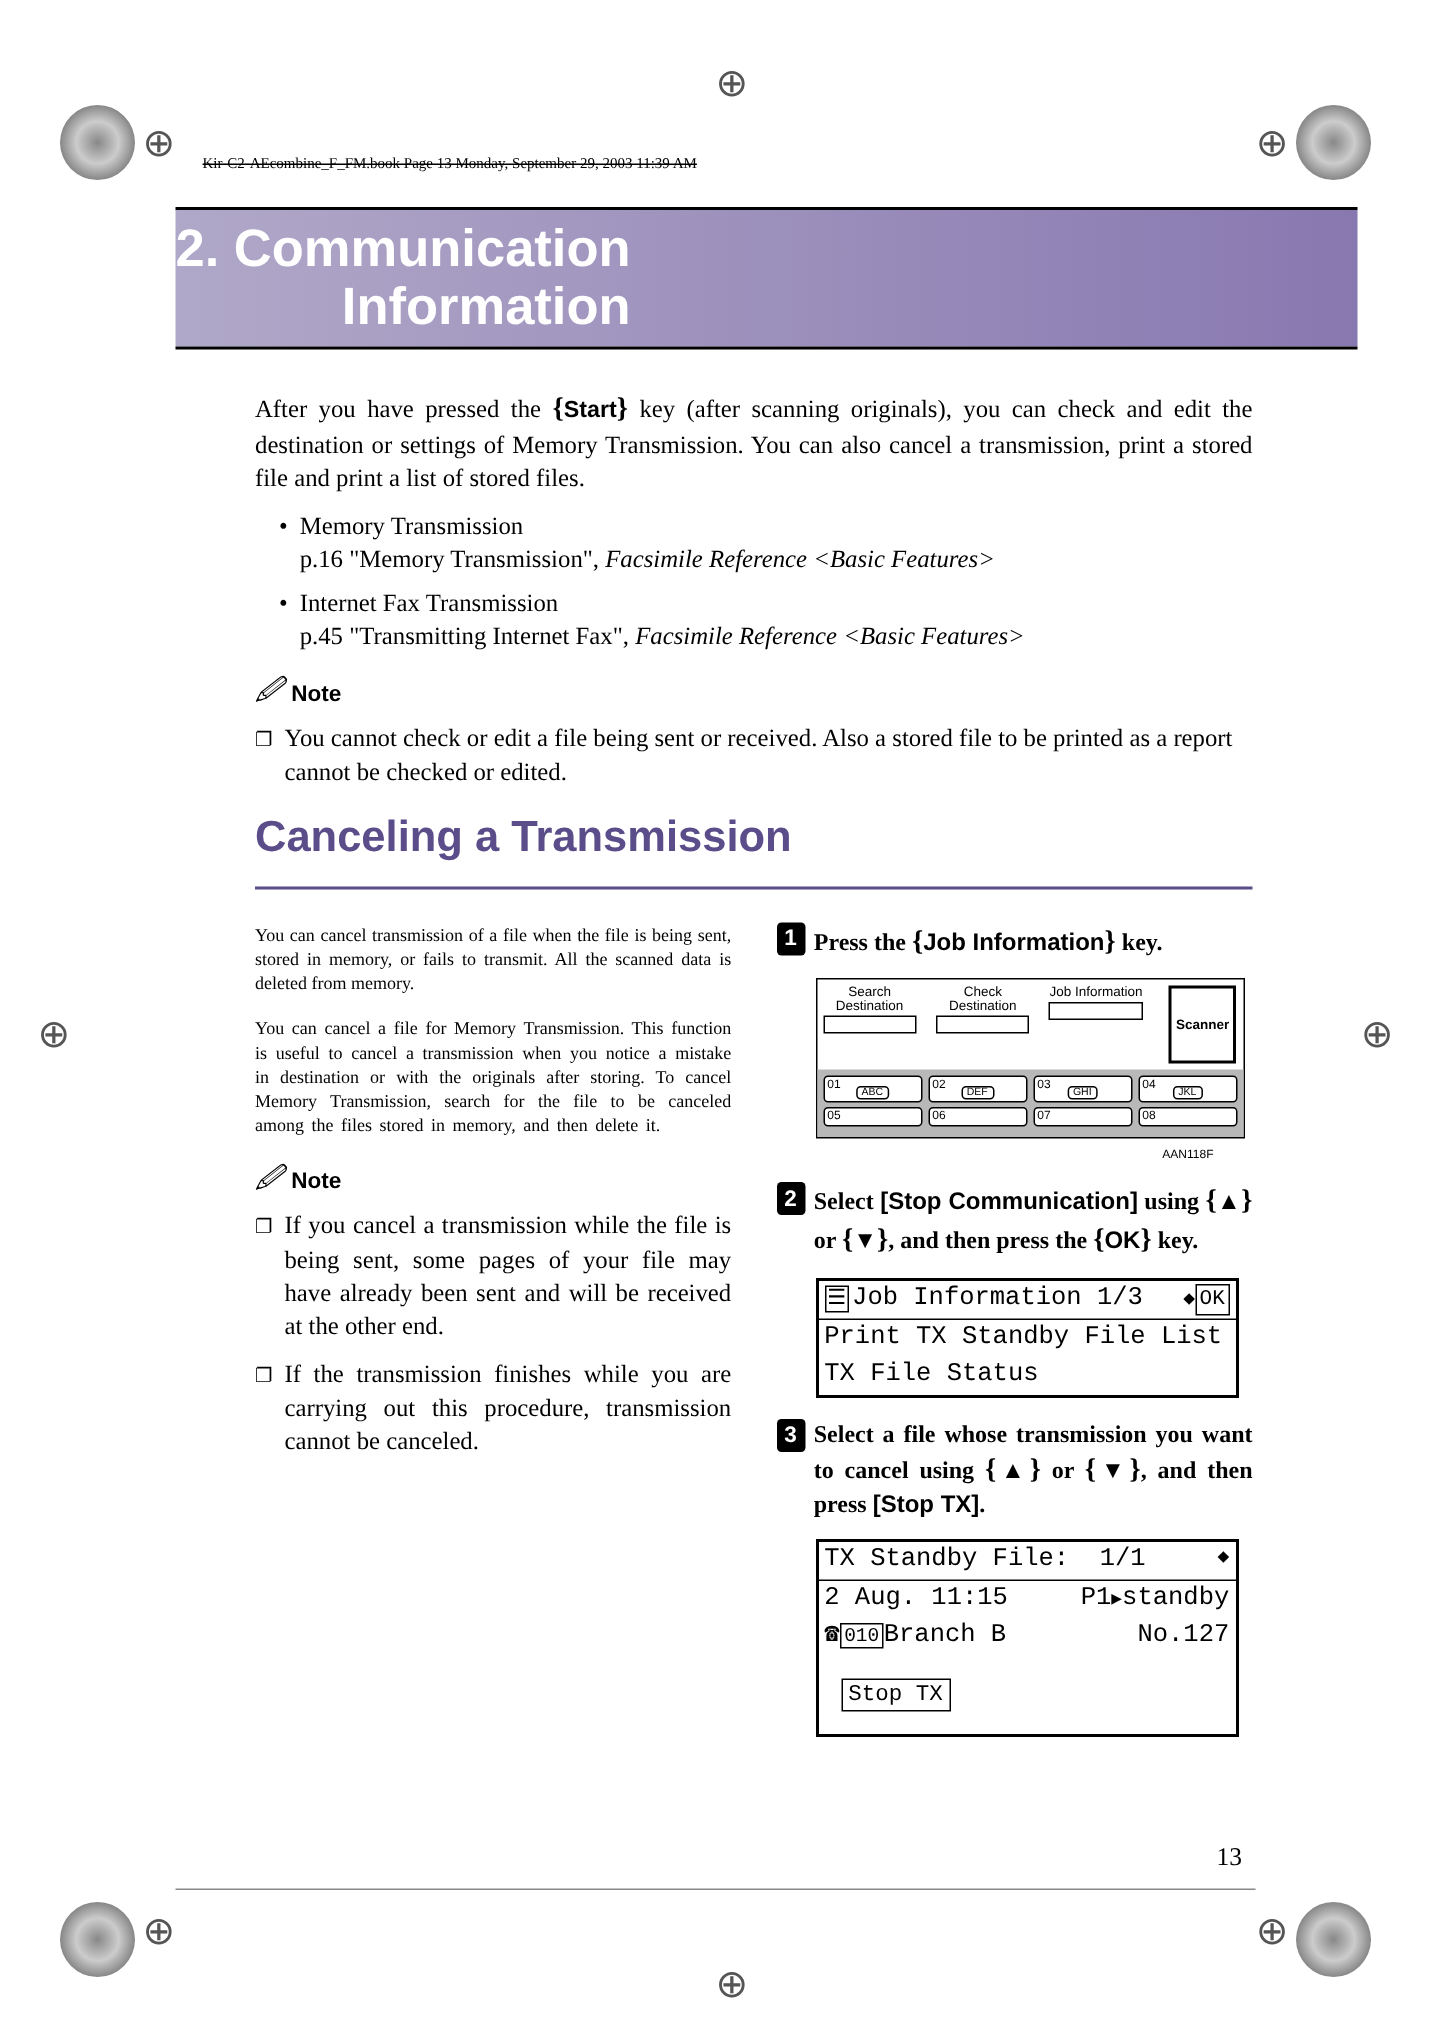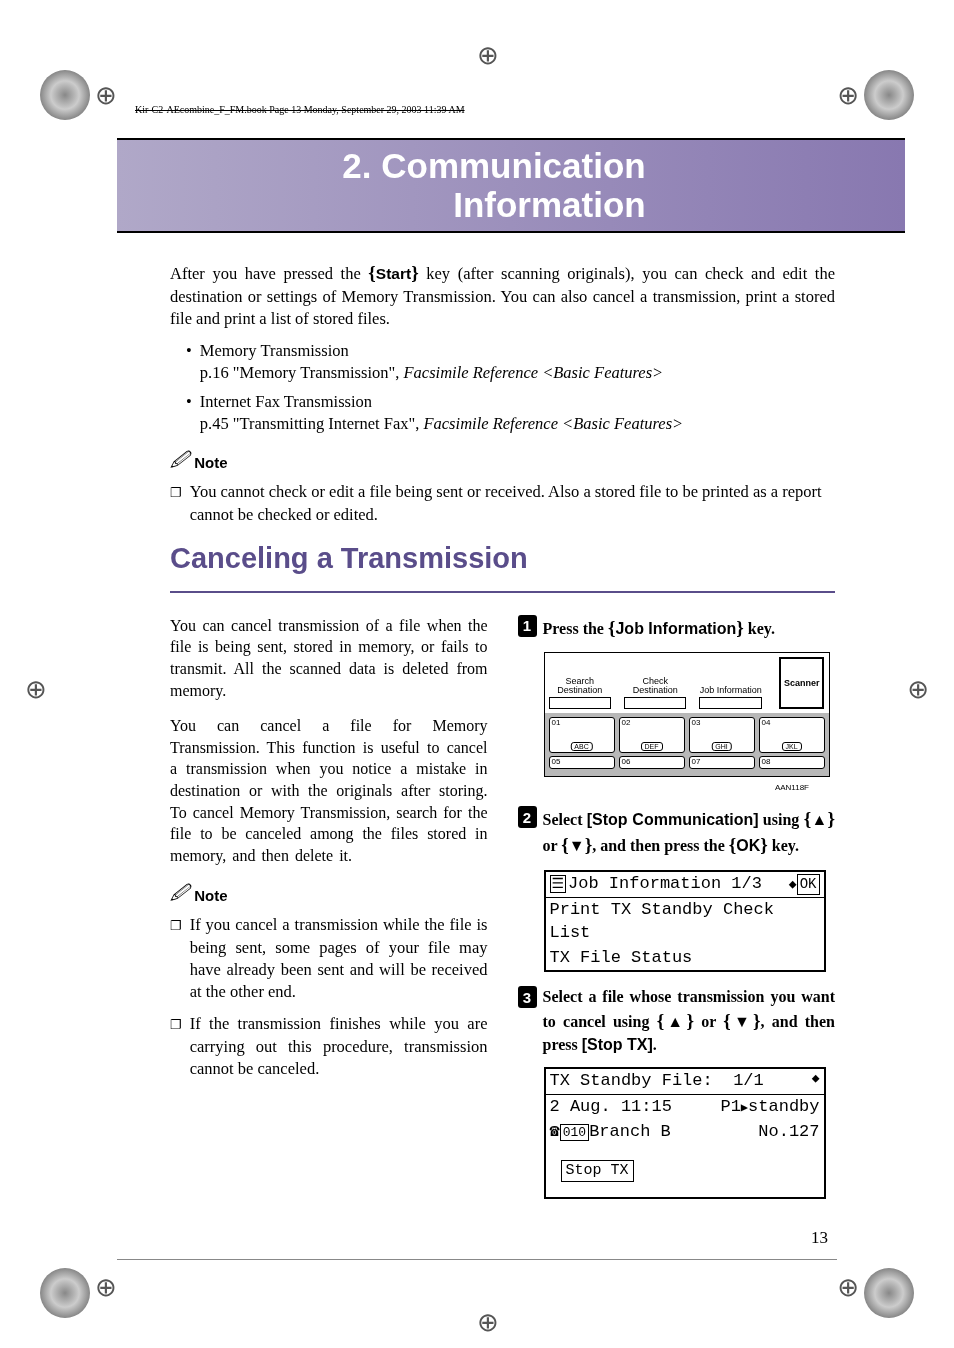--- a/index.html
+++ b/index.html
@@ -49,21 +49,21 @@
       position: absolute;
       top: 138px;
       left: 117px;
       width: 788px;
       height: 95px;
       border-top: 2px solid #000;
       border-bottom: 2px solid #000;
       background: linear-gradient(to right, #b0a8c8 0%, #8878b0 100%);
       display: flex;
       align-items: center;
-      justify-content: center;
+      justify-content: flex-start;
       padding-right: 34px;
     }
     .chapter-title {
       font-family: 'Arial Black', Arial, sans-serif;
       font-weight: 900;
       font-size: 35px;
       color: #fff;
       text-align: right;
       line-height: 1.1;
     }
@@ -132,21 +132,21 @@
       margin-bottom: 22px;
     }
     .two-col {
       display: flex;
       gap: 30px;
     }
     .col {
       width: 318px;
     }
     .para {
-      font-size: 16px;
+      font-size: 12px;
       line-height: 1.35;
       text-align: justify;
       margin-bottom: 14px;
     }
     .col .note-item {
       font-size: 16.5px;
       line-height: 1.35;
       text-align: justify;
       margin-bottom: 10px;
     }
@@ -184,21 +184,21 @@
       border: 1px solid #000;
       margin: 10px 0 6px 26px;
       width: 286px;
       font-family: Arial, sans-serif;
     }
     .diagram-top {
       display: flex;
       padding: 4px;
       gap: 13px;
       font-size: 9px;
-      align-items: flex-end;
+      align-items: flex-start;
     }
     .top-label {
       text-align: center;
       flex: 1;
       line-height: 1;
     }
     .top-box {
       border: 1px solid #000;
       height: 12px;
       margin-top: 2px;
@@ -217,21 +217,21 @@
     .key-row {
       display: flex;
       gap: 4px;
       margin-bottom: 3px;
     }
     .qdial-key {
       flex: 1;
       background: #fff;
       border: 1px solid #000;
       border-radius: 3px;
-      height: 36px;
+      height: 18px;
       font-size: 8px;
       padding: 1px 2px;
       position: relative;
       line-height: 1;
     }
     .qdial-key .abc {
       position: absolute;
       bottom: 1px;
       left: 50%;
       transform: translateX(-50%);
@@ -401,21 +401,21 @@
         <div class="step-text">
           <span>Select </span><span class="key-label">[Stop Communication]</span><span> using </span><span class="bracket">{</span>▲<span class="bracket">}</span> or <span class="bracket">{</span>▼<span class="bracket">}</span><span>, and then press the </span><span class="bracket">{</span><span class="key-label">OK</span><span class="bracket">}</span><span> key.</span>
         </div>
       </div>
 
       <div class="lcd-screen">
         <div class="lcd-header">
           <span><span class="doc-icon"></span><span>Job Information 1/3</span></span>
           <span><span class="arrow-icons">◆</span><span class="ok-box">OK</span></span>
         </div>
-        <div class="lcd-row">Print TX Standby Check List</div>
+        <div class="lcd-row">Print TX Standby File List</div>
         <div class="lcd-row">TX File Status</div>
       </div>
 
       <div class="step">
         <div class="step-num">3</div>
         <div class="step-text">
           <span>Select a file whose transmission you want to cancel using </span><span class="bracket">{</span>▲<span class="bracket">}</span> or <span class="bracket">{</span>▼<span class="bracket">}</span><span>, and then press </span><span class="key-label">[Stop TX]</span><span>.</span>
         </div>
       </div>
 

